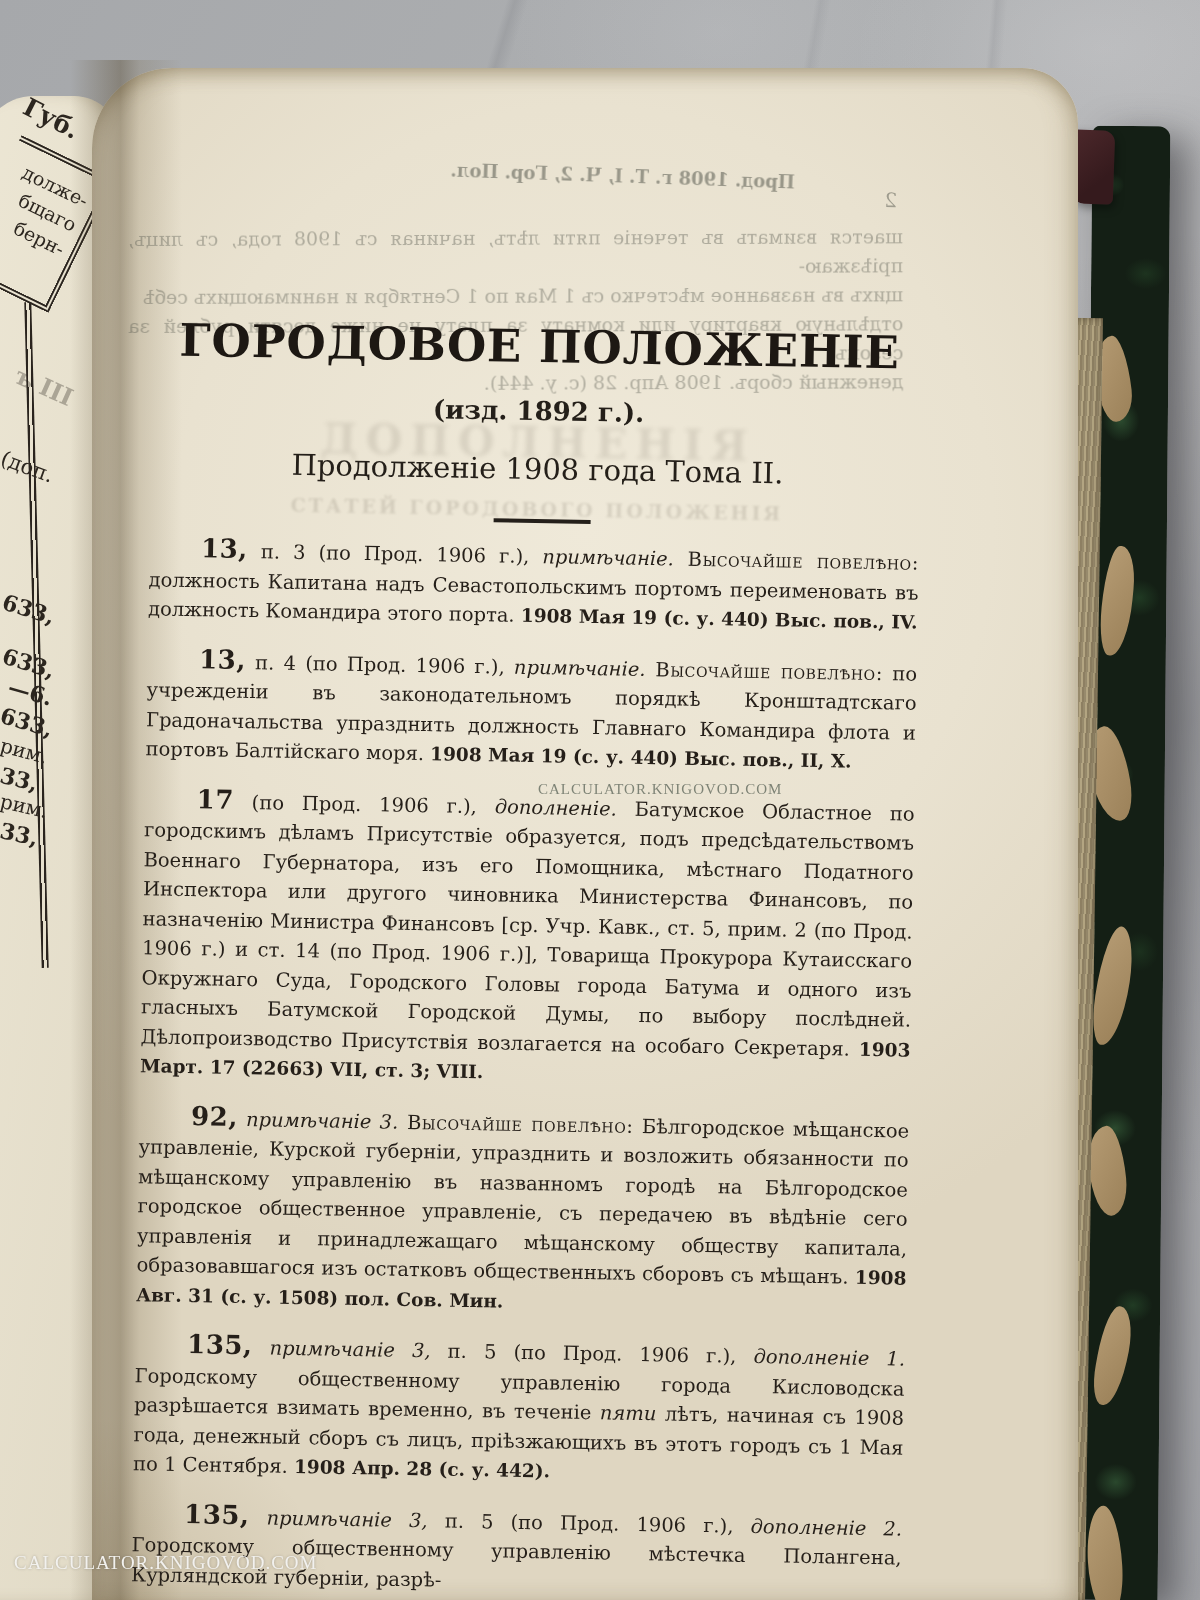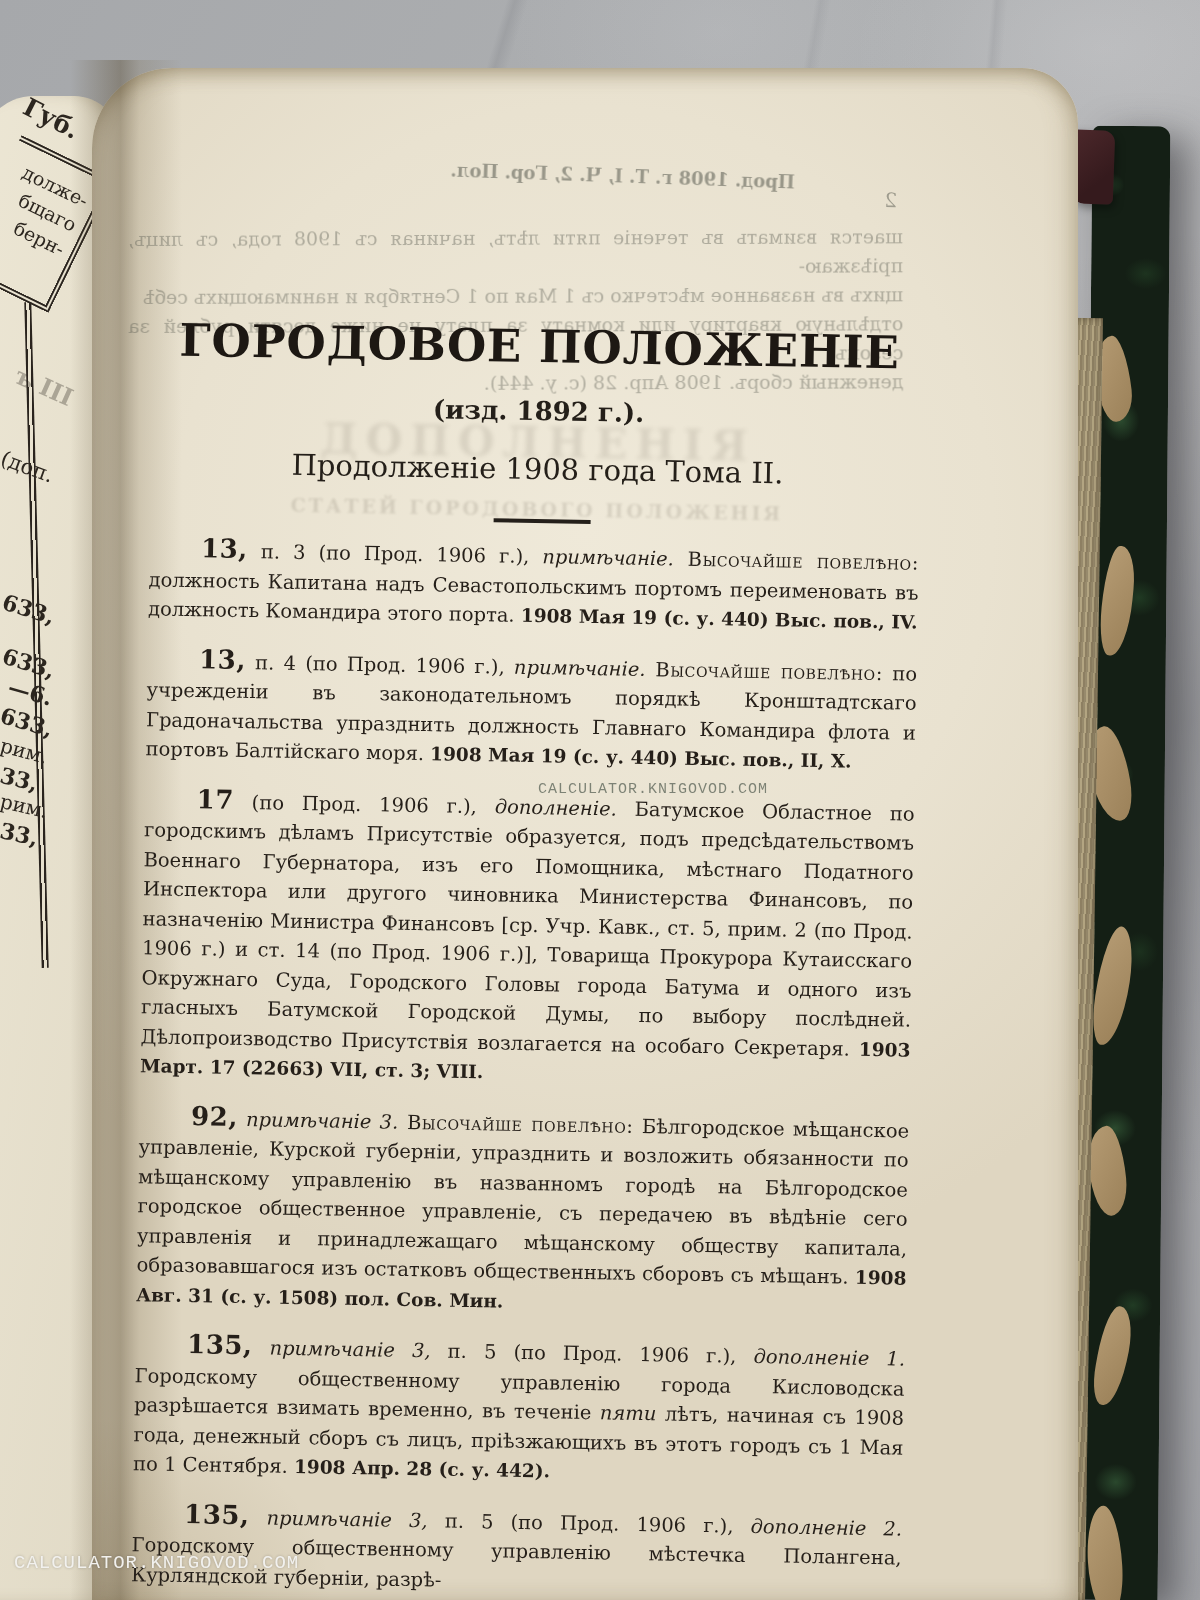--- a/index.html
+++ b/index.html
@@ -102,21 +102,21 @@
     font-size:29px;color:#241f19;}
   .title-rule{position:absolute;left:487px;top:519px;width:97px;height:4px;background:#241f1a;}
   .paras{position:absolute;left:143px;top:540px;width:770px;
     font-size:19.5px;line-height:29.5px;text-align:justify;}
   .para{margin:0 0 20px 0;text-indent:52px;}
   .seg-num{font-weight:bold;font-size:26px;letter-spacing:.5px;}
   .seg-i{font-style:italic;}
   .seg-sc{font-variant:small-caps;letter-spacing:.6px;}
   .seg-cite{font-weight:bold;font-size:18.5px;}
   
-  .wm{font-family:Liberation Mono, monospace;letter-spacing:1px;}
+  .wm{font-family:Liberation Serif, serif;letter-spacing:1px;}
   .wm-center{position:absolute;left:538px;top:781px;font-size:15px;color:rgba(45,58,48,.58);}
   .wm-bottom{position:absolute;left:14px;top:1552px;font-size:19px;color:#f2f1ee;
     text-shadow:0 0 3px rgba(0,0,0,.25);}
 </style>
 </head>
 <body>
 
 <div class="scene">
   <div class="veins"></div>
 

